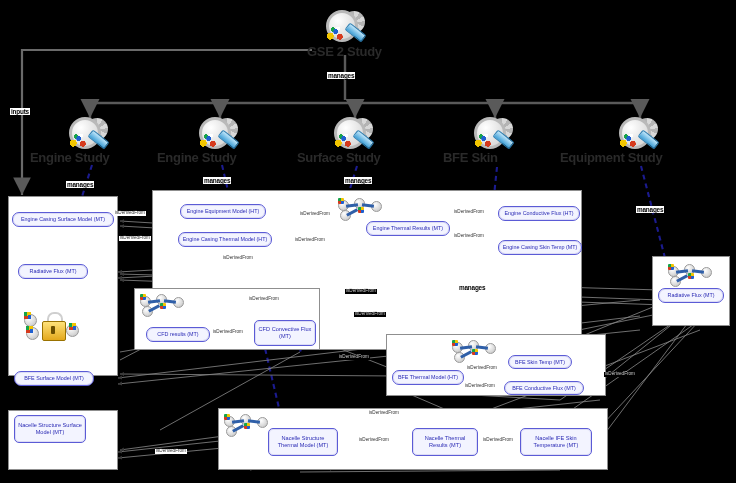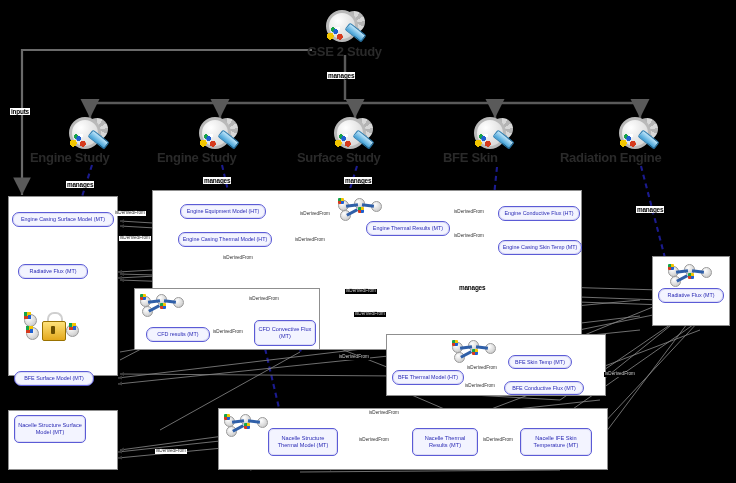--- a/index.html
+++ b/index.html
@@ -218,21 +218,21 @@
   <div class="studylabel" style="left:443px;top:150px;">BFE Skin</div>
 
   <div class="icon" style="left:618px;top:115px;">
     <div class="magnifier">
         <div class="gear"></div>
         <div class="lens"></div>
         <div class="handle"></div>
         <div class="paint"></div>
       </div>
   </div>
-  <div class="studylabel" style="left:560px;top:150px;">Radiation Engine</div>
+  <div class="studylabel" style="left:560px;top:150px;">Equipment Study</div>
 
   <div class="neticon" style="left:338px;top:198px;">
     <div class="nd" style="left:0;top:2px;"></div>
       <div class="nd" style="left:16px;top:0;"></div>
     <div class="nd" style="left:33px;top:3px;"></div>
       <div class="nd" style="left:2px;top:12px;"></div>
     <div class="lk" style="left:8px;top:6px;width:12px;transform:rotate(-8deg);"></div>
     <div class="lk" style="left:24px;top:6px;width:12px;transform:rotate(8deg);"></div>
     <div class="lk" style="left:8px;top:13px;width:12px;transform:rotate(-28deg);"></div>
     <div class="sp" style="left:0;top:0;"></div>

